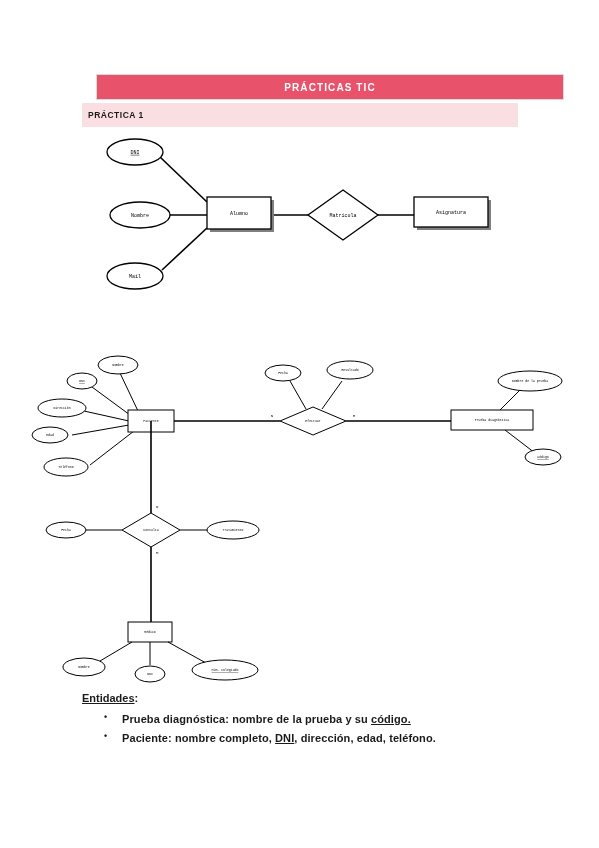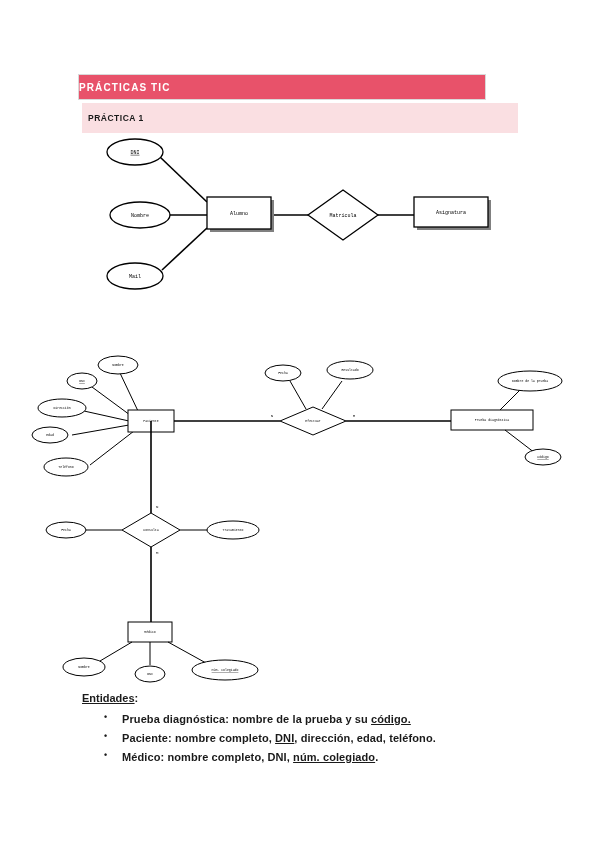--- a/index.html
+++ b/index.html
@@ -16,42 +16,42 @@
   }
   .page {
     position: absolute;
     inset: 0;
     background: #ffffff;
   }
 
   
   .title-banner {
     position: absolute;
-    left: 78px;
+    left: 96px;
     top: 74px;
-    width: 408px;
+    width: 468px;
     height: 26px;
     background: #e8526a;
     border: 1px solid #d9d9d9;
     box-sizing: border-box;
     display: flex;
     align-items: center;
-    justify-content: flex-start;
+    justify-content: center;
   }
   .title-banner span {
     color: #ffffff;
     font-size: 10px;
     font-weight: 700;
     letter-spacing: 1.1px;
   }
   .sub-banner {
     position: absolute;
     left: 82px;
     width: 436px;
-    height: 30px;
+    height: 24px;
     background: #fadfe2;
     display: flex;
     align-items: center;
   }
   .sub-banner span {
     color: #1a1a1a;
     font-size: 8.5px;
     font-weight: 700;
     letter-spacing: 0.5px;
     padding-left: 6px;
@@ -252,19 +252,16 @@
     <div class="entities-heading">
       <span class="u">Entidades</span><span>:</span>
     </div>
     <ul class="bullet-list">
       <li>
         <span>Prueba diagnóstica: nombre de la prueba y su </span><b>código.</b><span></span>
       </li>
       <li>
         <span>Paciente: nombre completo, </span><b>DNI</b><span>, dirección, edad, teléfono.</span>
       </li>
-      <li>
-        <span>Médico: nombre completo, DNI, </span><b>núm. colegiado</b><span>.</span>
-      </li>
     </ul>
   </div>
 
 </div>
 
 </body></html>

